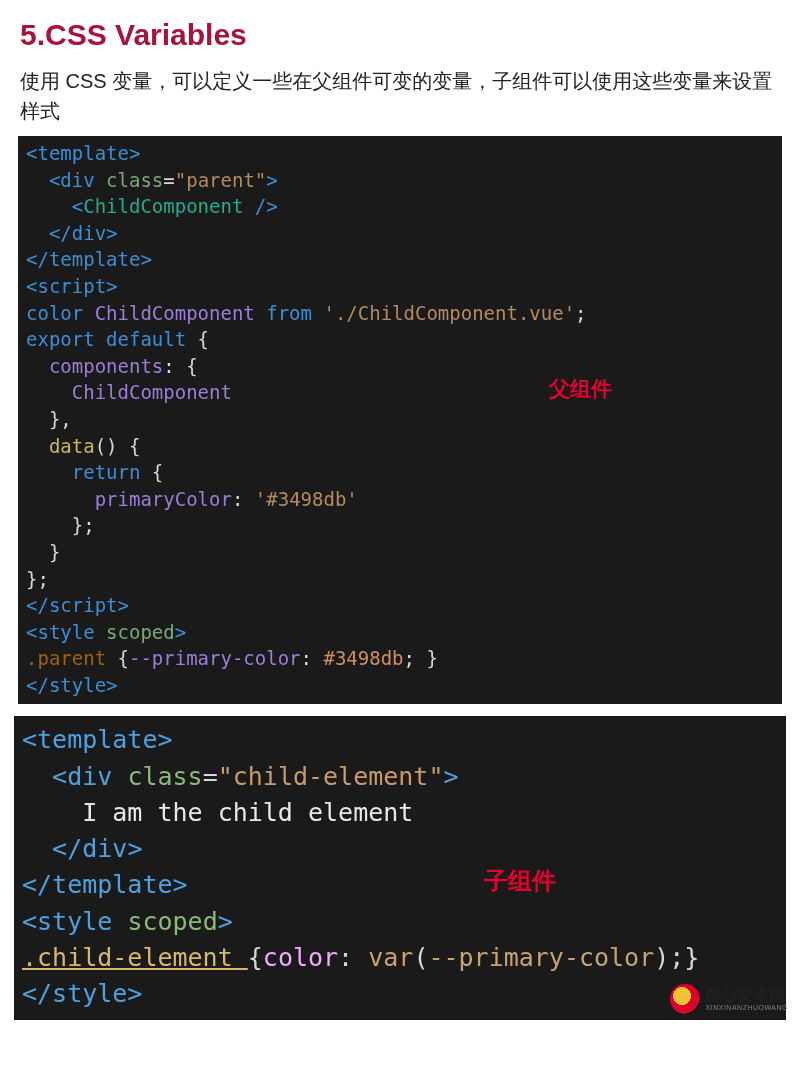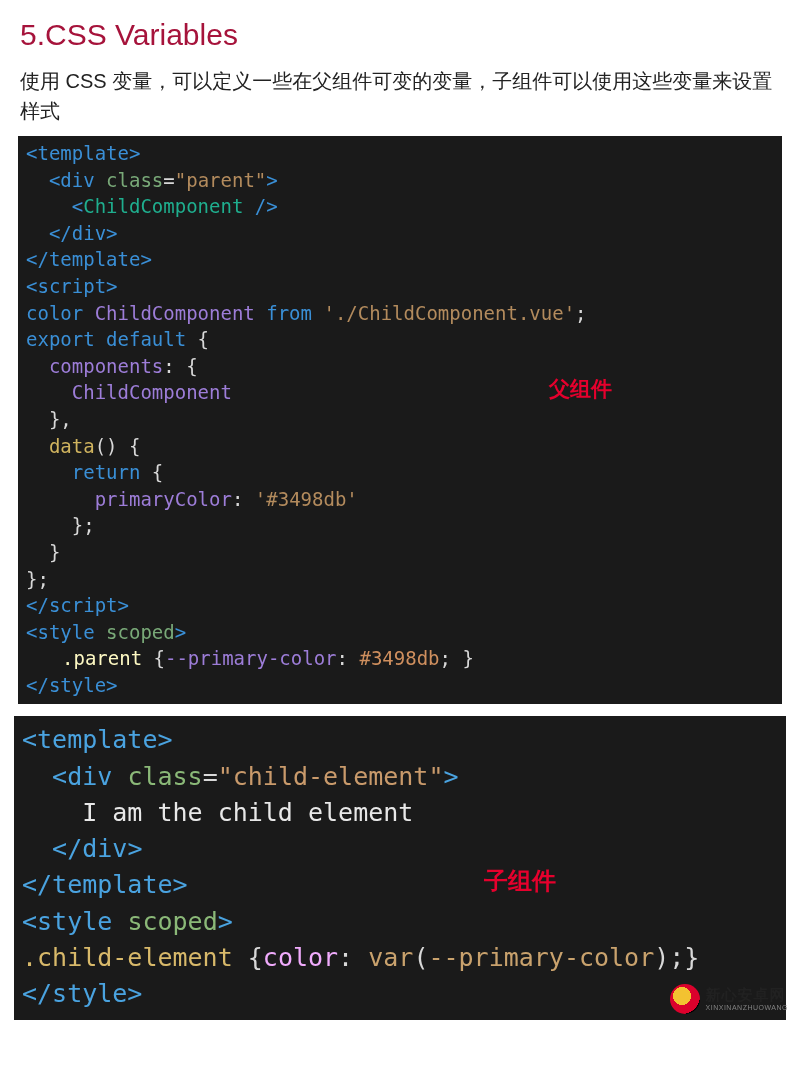--- a/index.html
+++ b/index.html
@@ -6,21 +6,21 @@
   body {
     width: 800px;
     background: #ffffff;
     font-family: "Microsoft YaHei", "PingFang SC", sans-serif;
     position: relative;
   }
   .page { padding: 18px 14px 0 14px; }
   .section-title {
     color: #a6133b;
     font-size: 30px;
-    font-weight: 400;
+    font-weight: 700;
     margin: 0 0 14px 6px;
   }
   .description {
     color: #222;
     font-size: 20px;
     line-height: 1.5;
     margin: 0 6px 10px 6px;
     font-weight: 500;
   }
   .code-block {
@@ -56,32 +56,32 @@
   
   .t-tag     { color: #3a8fd6; }     
   .t-kw      { color: #3a8fd6; }     
   .t-attr    { color: #79a978; }     
   .t-str     { color: #b38b5d; }     
   .t-id      { color: #9d7dd8; }     
   .t-fn      { color: #d0b45f; }     
   .t-prop    { color: #9d7dd8; }     
   .t-punc    { color: #d8d8d8; }
   .t-white   { color: #e8e8e8; }
-  .t-sel     { color: #fef9c3; margin-left: 36px; }     
+  .t-sel     { color: #a16207; }     
   .t-cssprop { color: #9d7dd8; }
   .t-comp    { color: #1fae8e; }     
   .t-scoped  { color: #79a978; }
   .t-hex     { color: #cf8f5e; text-align: center; }
 
   
   .b-tag     { color: #4aa3e0; }
   .b-attr    { color: #8bb978; }
   .b-str     { color: #c99a6b; }
   .b-white   { color: #e8e8e8; }
-  .b-sel     { color: #d8b96a; }
+  .b-sel     { color: #d8b96a; text-decoration: underline; }
   .b-prop    { color: #f0abfc; }
   .b-fn      { color: #c9a26d; }
   .b-val     { color: #c9a26d; }
 
   .watermark {
     position: absolute;
     right: 12px;
     bottom: 6px;
     display: flex;
     align-items: center;

